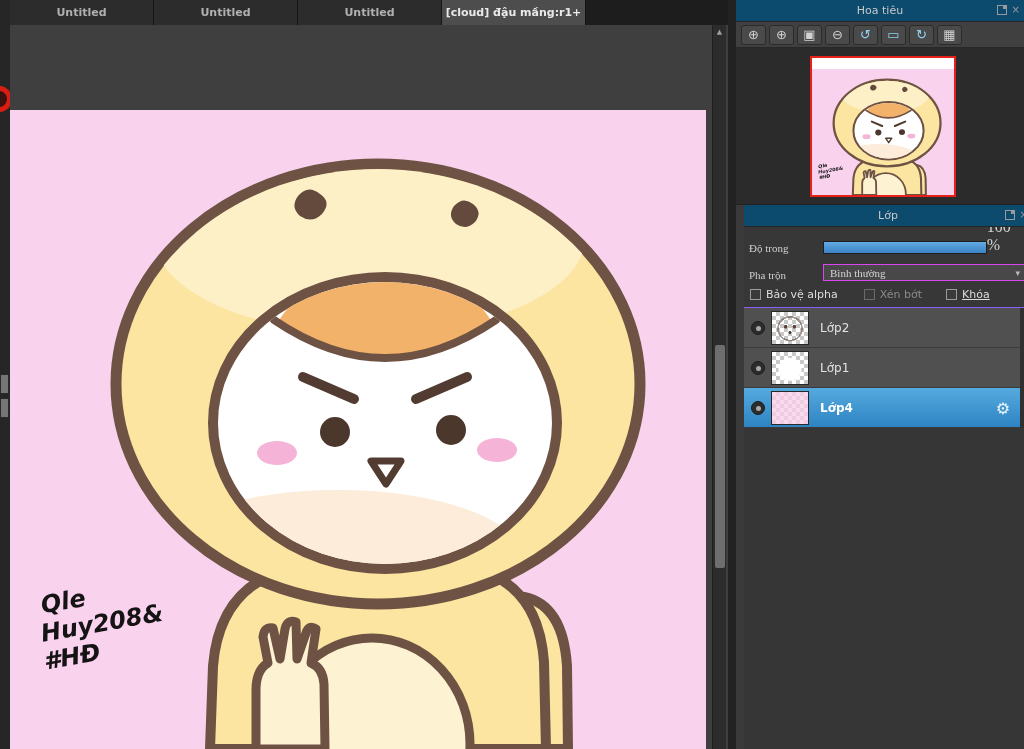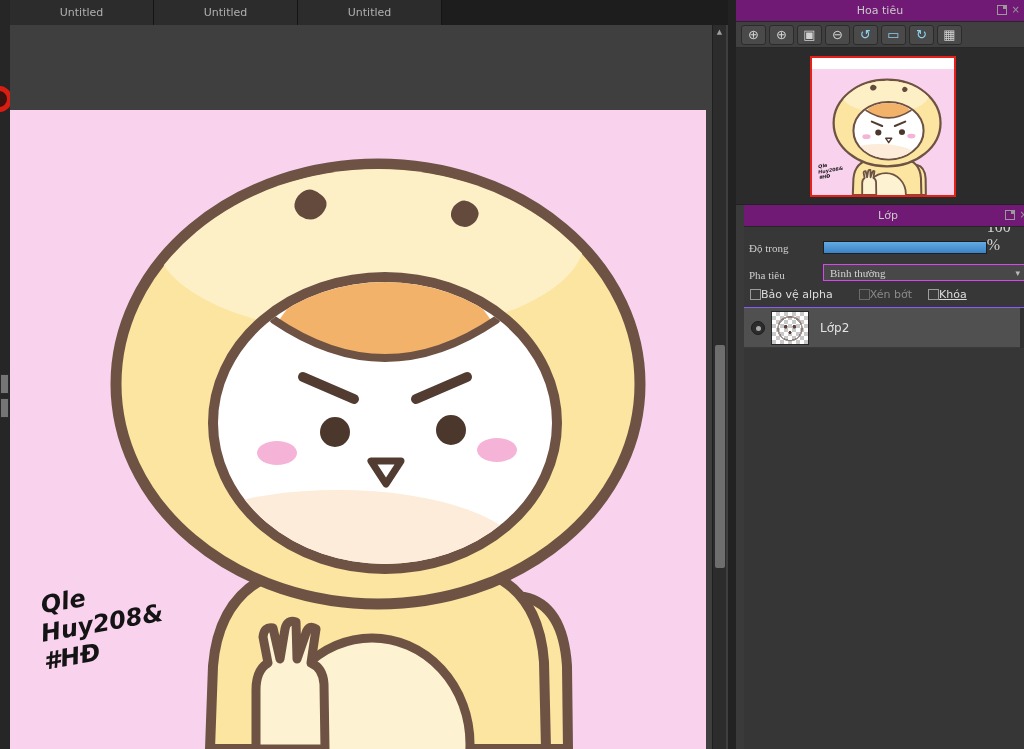--- a/index.html
+++ b/index.html
@@ -7,38 +7,38 @@
   body { position:relative; background:#2e2e2e; font-family:"DejaVu Sans",sans-serif; color:#cccccc; }
 
   
   .left-strip { position:absolute; left:0; top:0; width:10px; height:749px; background:#262626; z-index:6; overflow:hidden; }
   .red-indicator { position:absolute; left:-14px; top:86px; width:26px; height:26px; border-radius:50%; border:5px solid #d81e12; background:#3a1210; }
   .mini-sq { position:absolute; left:0; width:9px; height:20px; background:#757575; border:1px solid #2a2a2a; }
   .mini-sq.one { top:374px; }
   .mini-sq.two { top:398px; }
 
   
-  .doc-area { position:absolute; left:10px; top:0; width:718px; height:749px; background:#3f3f3f; }
+  .doc-area { position:absolute; left:10px; top:0; width:718px; height:749px; background:#3f3f3f;font-weight:bold; }
   .tabbar { position:absolute; left:0; top:0; width:718px; height:25px; background:#1d1d1d; display:flex; }
   .tab { width:144px; height:25px; background:#2c2c2c; border-right:1px solid #151515; display:flex; align-items:center; justify-content:center; font-size:11px; color:#b0b0b0; white-space:nowrap; overflow:hidden; cursor:default; }
   .tab.active { background:#4d4d4d; color:#e9e9e9; }
 
   .workspace { position:absolute; left:0; top:25px; width:718px; height:724px; background:#3f3f3f; }
   .artboard { position:absolute; left:0; top:85px; width:696px; height:639px; background:#f9d3ee; }
   .artboard svg { display:block; width:696px; height:639px; }
 
   .vscroll { position:absolute; left:702px; top:0; width:14px; height:724px; background:#2c2c2c; border-left:1px solid #1f1f1f; }
   .scroll-arrow { height:14px; text-align:center; font-size:7px; line-height:14px; color:#9f9f9f; }
   .scroll-thumb { position:absolute; left:2px; top:320px; width:10px; height:223px; background:#6e6e6e; border-radius:2px; }
 
   .divider { position:absolute; left:728px; top:0; width:8px; height:749px; background:#222222; z-index:5; }
 
   
   .right-panel { position:absolute; left:736px; top:0; width:288px; height:749px; background:#3a3a3a; }
-  .panel-header { height:22px; background:#701a75; border-bottom:1px solid #262626; position:relative; display:flex; align-items:center; justify-content:center; font-size:11px; color:#c9c9c9; }
+  .panel-header { height:22px; background:#0c4a6e; border-bottom:1px solid #262626; position:relative; display:flex; align-items:center; justify-content:center; font-size:11px; color:#c9c9c9; }
   .header-icons { position:absolute; right:4px; top:5px; display:flex; gap:5px; align-items:center; }
   .hicon-popout { width:10px; height:10px; border:1px solid #9a9a9a; position:relative; }
   .hicon-popout::after { content:""; position:absolute; right:-1px; top:-1px; width:4px; height:4px; background:#9a9a9a; }
   .hicon-close { font-size:10px; line-height:10px; color:#9a9a9a; }
 
   .navigator { position:absolute; left:0; top:0; width:288px; height:205px; }
   .nav-tools { position:absolute; left:0; top:22px; width:288px; height:26px; background:#404040; border-bottom:1px solid #282828; display:flex; align-items:center; gap:3px; padding:0 5px; }
   .tool-btn { width:25px; height:20px; background:#4a4a4a; border:1px solid #2b2b2b; border-radius:3px; color:#d2d2d2; font-size:13px; line-height:17px; text-align:center; padding:0; font-family:"DejaVu Sans",sans-serif; }
   .tool-btn.accent { color:#8fd0f0; }
   .nav-preview { position:absolute; left:0; top:48px; width:288px; height:157px; background:#2b2b2b; border-bottom:1px solid #222; }
@@ -47,27 +47,27 @@
 
   .layers { position:absolute; left:8px; top:205px; width:288px; bottom:0; background:#373737; display:flex; flex-direction:column; }
   .prop-row { height:27px; display:flex; align-items:flex-end; padding:0 5px; font-size:11px; color:#cfcfcf;font-family:Liberation Serif, serif; }
   .prop-label { flex:0 0 74px; }
   .slider-track { width:168px; height:13px; border:1px solid #1f1f1f; background:#2a2a2a; position:relative; }
   .slider-fill { position:absolute; inset:0; width:100%; background:linear-gradient(#63abe2,#3b82c6); }
   .prop-value { margin-left:auto; font-size:16px; color:#d5d5d5; }
   .blend-select { flex:1; height:17px; background:#484848; border:1px solid #d946ef; display:flex; align-items:center; padding:0 6px; font-size:11px; color:#d5d5d5; }
   .blend-caret { margin-left:auto; font-size:9px; color:#bbbbbb; }
   .check-row { height:26px; display:flex; align-items:center; font-size:11px; }
-  .chk { display:flex; align-items:center; color:#dddddd; }
+  .chk { display:flex; align-items:center; gap:5px; color:#dddddd; }
   .chk .box { width:11px; height:11px; border:1px solid #9c9c9c; background:#3a3a3a; }
   .chk.dim { color:#8a8a8a; }
   .chk.dim .box { border-color:#6a6a6a; }
   .chk1 { margin-left:6px; }
   .chk2 { margin-left:26px; }
-  .chk3 { margin-left:16px;text-decoration:underline; }
+  .chk3 { margin-left:24px;text-decoration:underline; }
 
   .layer-list { position:relative; border-top:1px solid #8b5cf6; }
   .layer-row { width:276px; height:40px; display:flex; align-items:center; background:#505050; border-bottom:1px solid #3a3a3a; padding-left:4px; position:relative; }
   .layer-row.selected { background:linear-gradient(#55aadf,#2e84c2); }
   .eye { width:14px; height:14px; border-radius:50%; background:#2c2c2c; border:1px solid #1d1d1d; position:relative; margin:0 6px 0 3px; flex:0 0 auto; }
   .eye::after { content:""; position:absolute; left:4px; top:4px; width:5px; height:5px; border-radius:50%; background:#aaaaaa; }
   .lthumb { width:38px; height:34px; border:1px solid #282828; margin-right:11px; position:relative; flex:0 0 auto; }
   .checker { background-color:#ffffff;
     background-image:linear-gradient(45deg,#c9c9c9 25%,transparent 25%,transparent 75%,#c9c9c9 75%),
                      linear-gradient(45deg,#c9c9c9 25%,transparent 25%,transparent 75%,#c9c9c9 75%);
@@ -155,20 +155,23 @@
     <div class="tabbar">
       <div class="tab">
           <span>Untitled</span>
         </div>
       <div class="tab">
           <span>Untitled</span>
         </div>
       <div class="tab">
           <span>Untitled</span>
         </div>
+      <div class="tab active">
+          <span>[cloud] đậu mầng:r1+</span>
+        </div>
     </div>
 
     <div class="workspace">
       <div class="artboard">
         <svg viewBox="0 0 696 639">
             <use href="#artwork"></use>
           </svg>
       </div>
       <div class="vscroll">
         <div class="scroll-arrow">▲</div>
@@ -219,21 +222,21 @@
 
       <div class="prop-row">
         <span class="prop-label">Độ trong</span>
         <span class="slider-track">
             <span class="slider-fill"></span>
           </span>
         <span class="prop-value">100 %</span>
       </div>
 
       <div class="prop-row">
-        <span class="prop-label">Pha tiêu</span>
+        <span class="prop-label">Pha trộn</span>
         <span class="blend-select">
           <span>Bình thường</span>
           <span class="blend-caret">▾</span>
         </span>
       </div>
 
       <div class="check-row">
         <span class="chk chk1">
           <span class="box"></span>
           <span>Bảo vệ alpha</span>
@@ -247,19 +250,30 @@
           <span>Khóa</span>
         </span>
       </div>
 
       <div class="layer-list">
         <div class="layer-row">
           <span class="eye"></span>
           <span class="lthumb checker lt-l2"></span>
           <span class="lname">Lớp2</span>
         </div>
+        <div class="layer-row">
+          <span class="eye"></span>
+          <span class="lthumb checker lt-l1"></span>
+          <span class="lname">Lớp1</span>
+        </div>
+        <div class="layer-row selected">
+          <span class="eye"></span>
+          <span class="lthumb checker lt-l4"></span>
+          <span class="lname">Lớp4</span>
+          <span class="gear">⚙</span>
+        </div>
         <div class="layer-gutter"></div>
       </div>
 
       <div class="layer-empty"></div>
     </section>
   </div>
 </div>
 
 </body></html>

